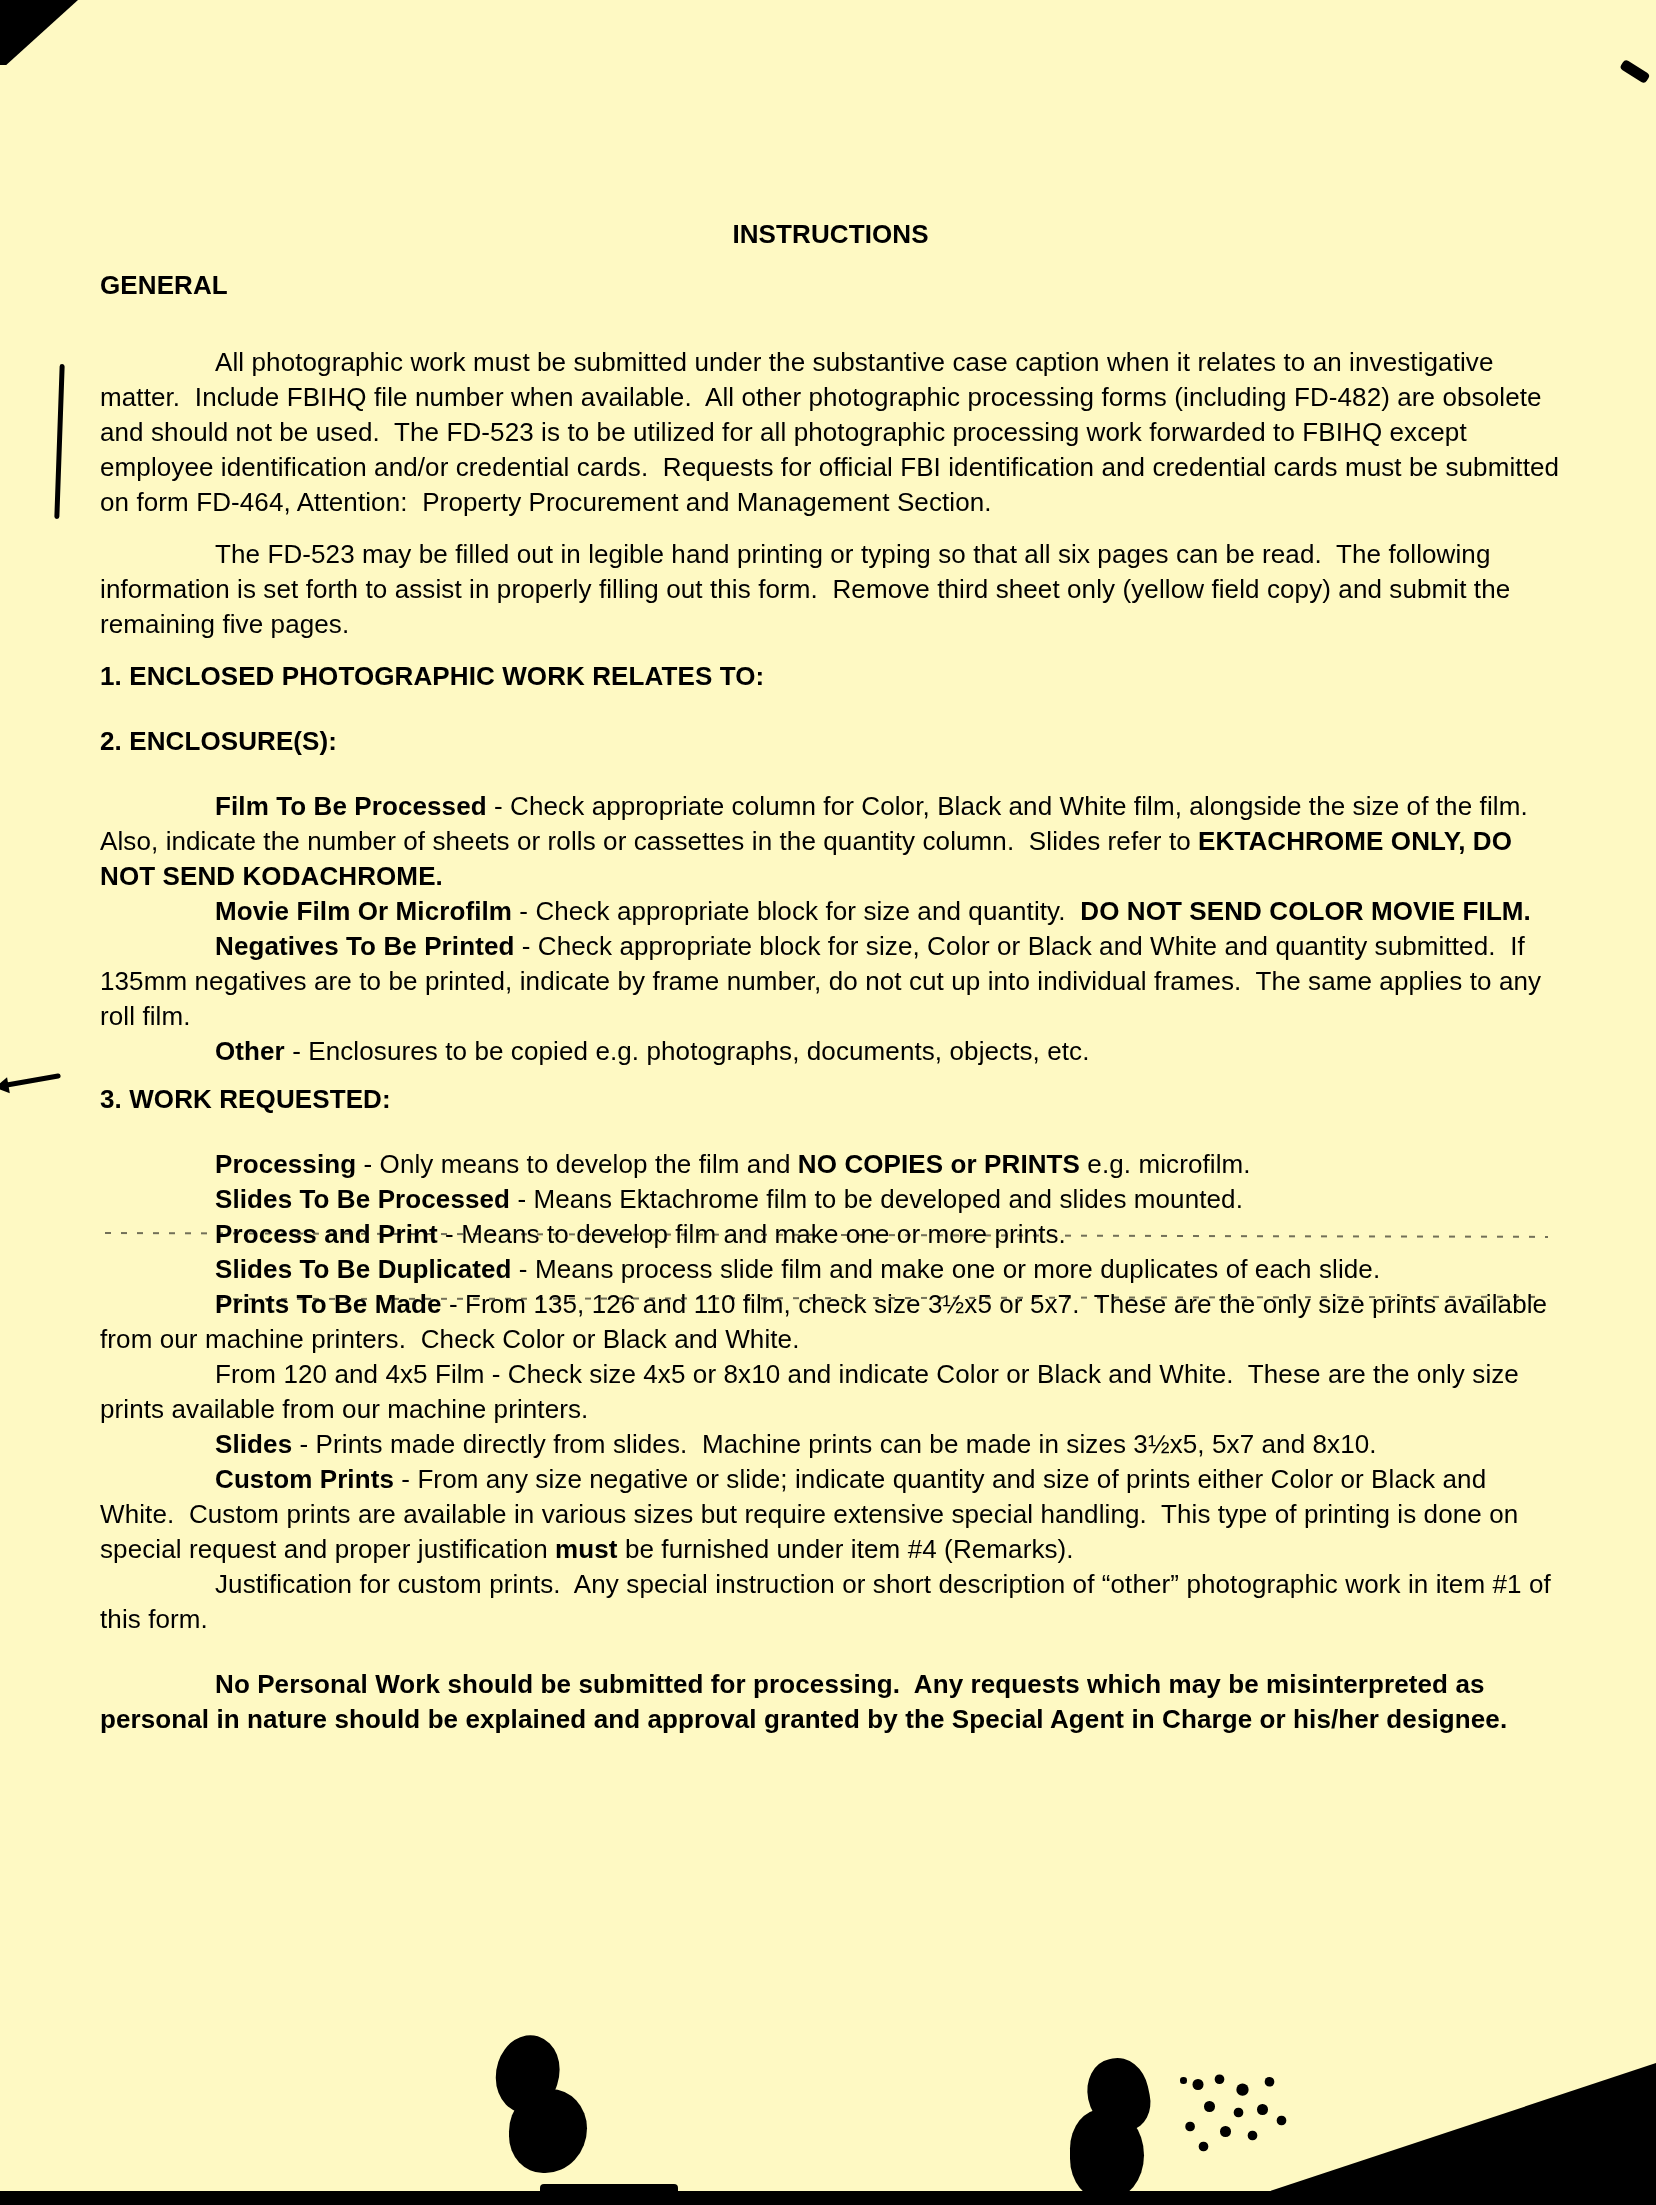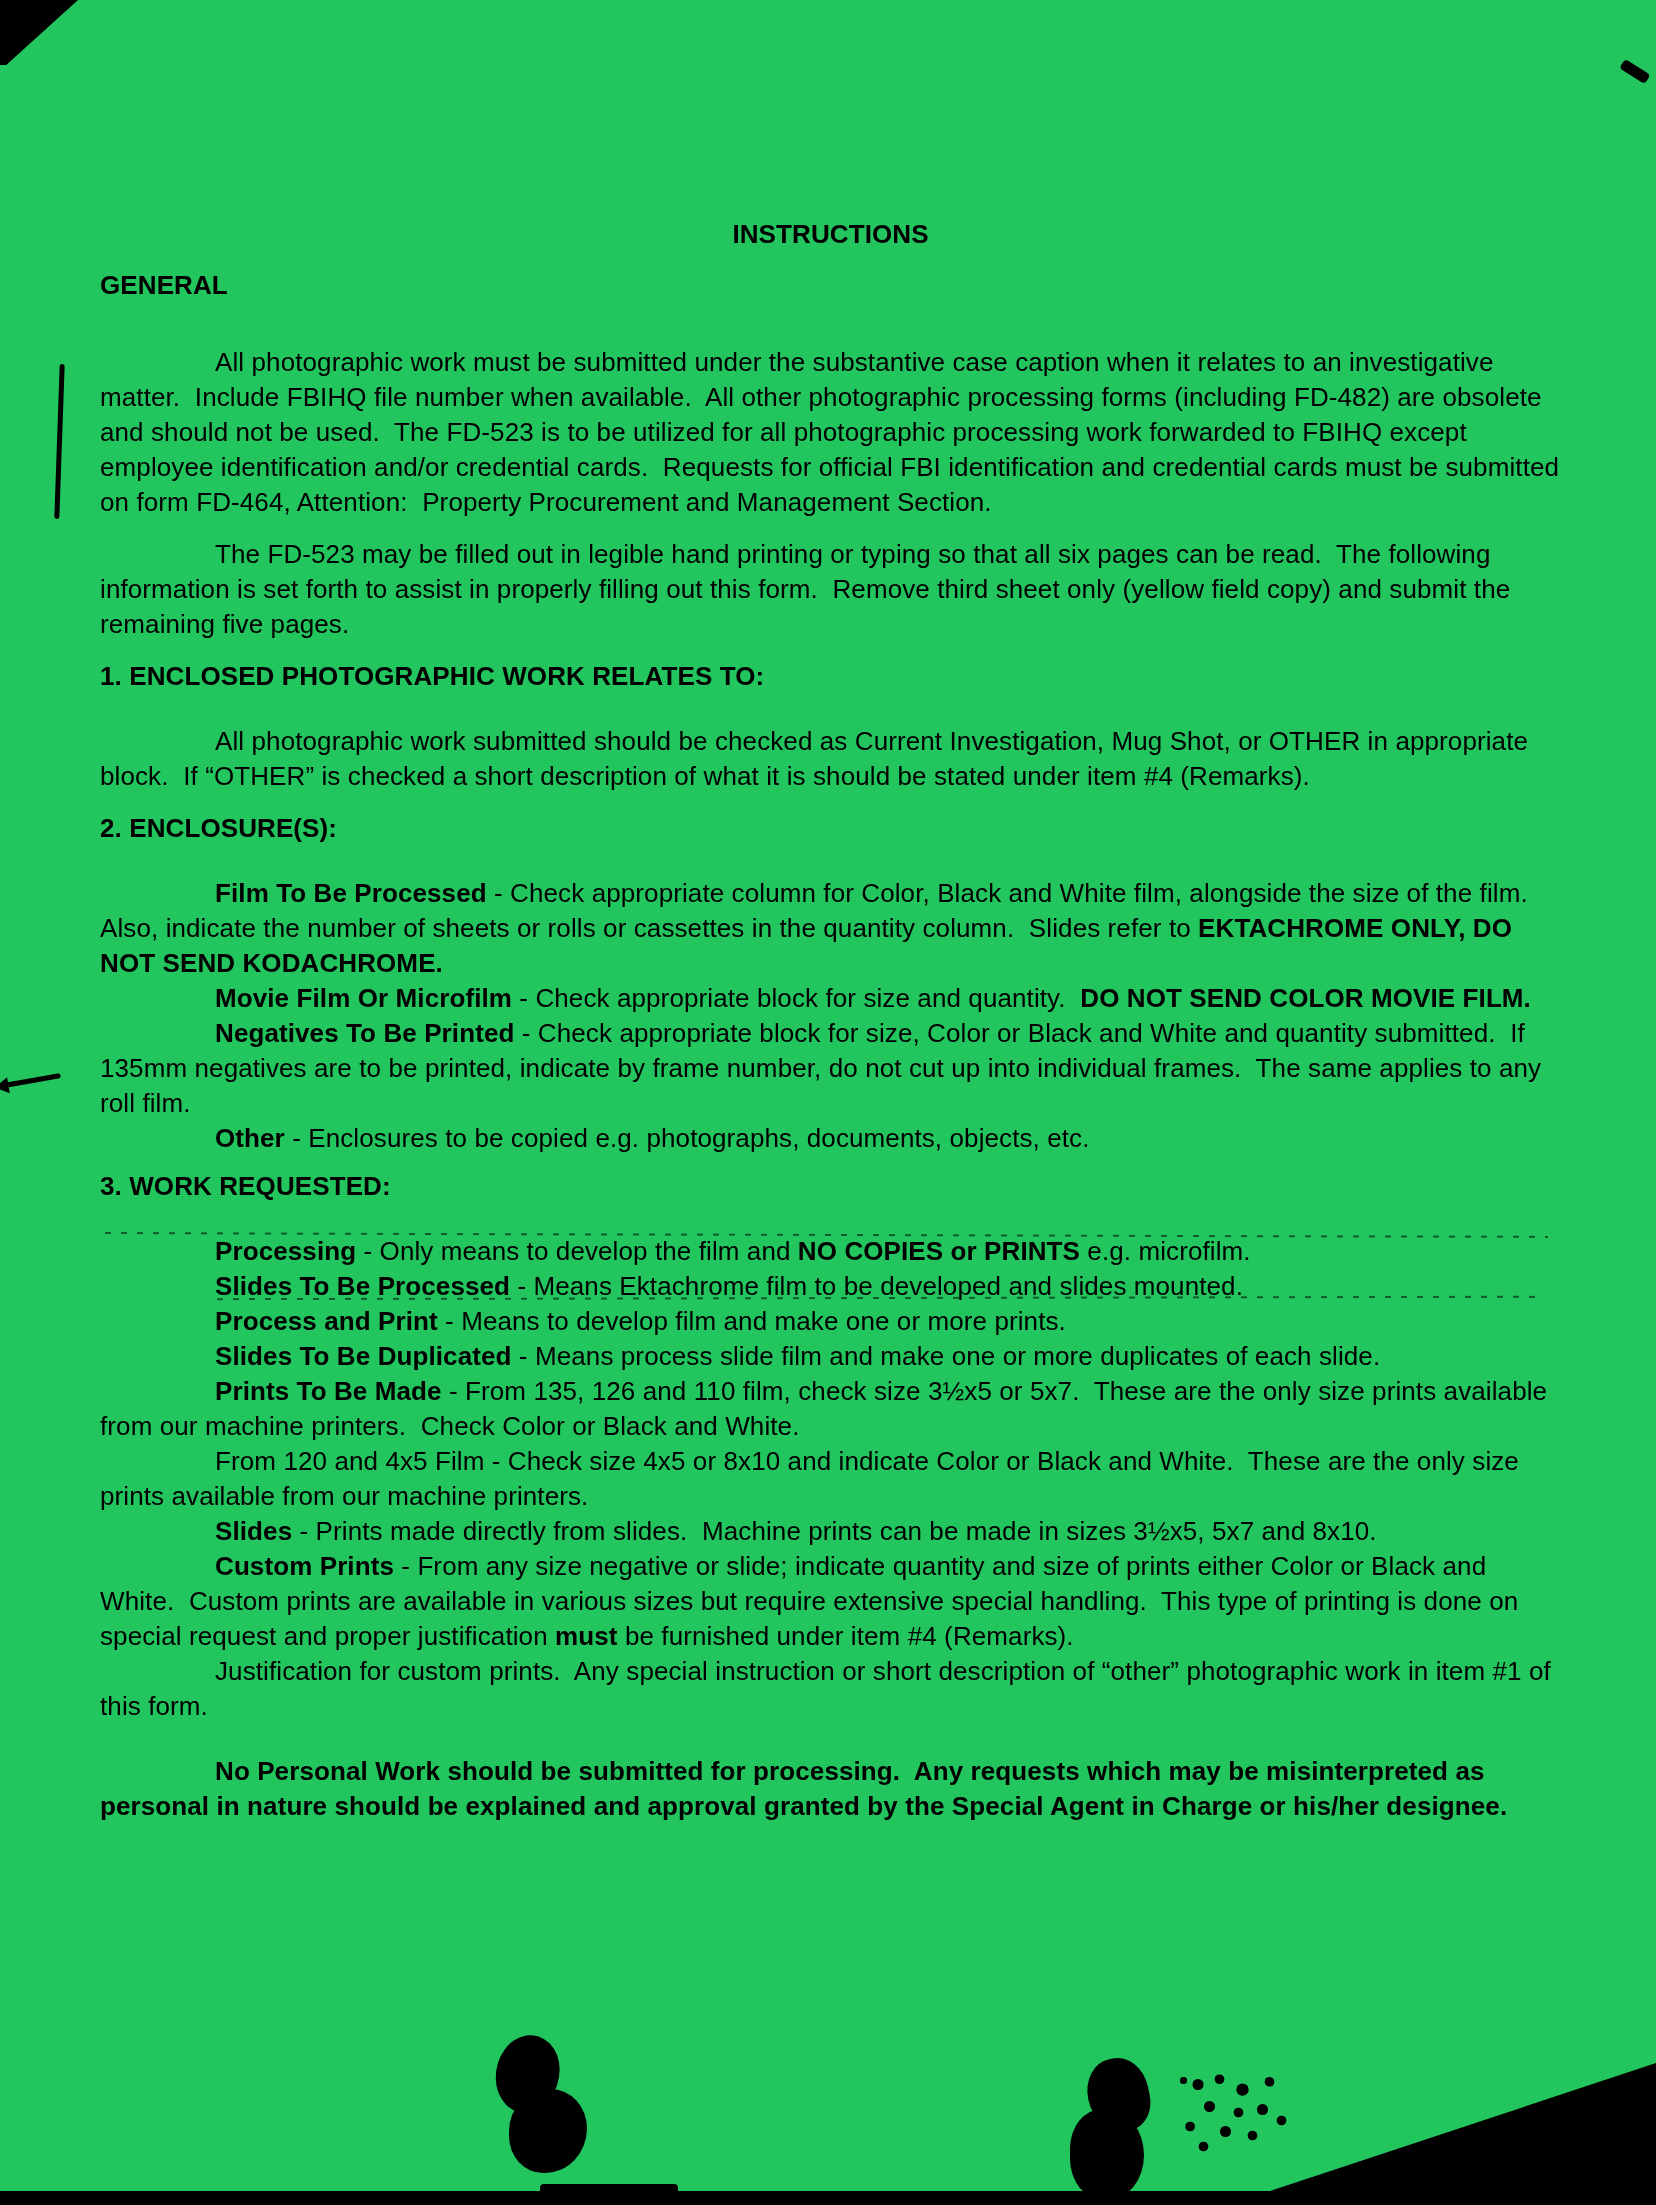--- a/index.html
+++ b/index.html
@@ -1,19 +1,19 @@
 <!DOCTYPE html>
 <html style="font-size:10.5px"><head>
 <meta charset="utf-8">
 <style>
   html,body{margin:0;padding:0;background:#e8e8e8;}
   .page{
     position:relative;
     width:1656px;height:2205px;
-    background:#22c55e;
+    background:#fef9c3;
     overflow:hidden;
     font-family:"Liberation Sans", sans-serif;
     color:#000;
   }
   .content{
     position:absolute;
     left:100px;top:217px;
     width:1461px;
     font-size:26px;
     line-height:35px;
@@ -84,21 +84,20 @@
 
   <div class="content">
 
     <div class="doc-title">INSTRUCTIONS</div>
 
     <div class="heading first">GENERAL</div>
     <p class="para"><span>All photographic work must be submitted under the substantive case caption when it relates to an investigative matter.  Include FBIHQ file number when available.  All other photographic processing forms (including FD-482) are obsolete and should not be used.  The FD-523 is to be utilized for all photographic processing work forwarded to FBIHQ except employee identification and/or credential cards.  Requests for official FBI identification and credential cards must be submitted on form FD-464, Attention:  Property Procurement and Management Section.</span></p>
     <p class="para"><span>The FD-523 may be filled out in legible hand printing or typing so that all six pages can be read.  The following information is set forth to assist in properly filling out this form.  Remove third sheet only (yellow field copy) and submit the remaining five pages.</span></p>
 
     <div class="heading">1.  ENCLOSED PHOTOGRAPHIC WORK RELATES TO:</div>
-    <p class="para"><span>All photographic work submitted should be checked as Current Investigation, Mug Shot, or OTHER in appropriate block.  If “OTHER” is checked a short description of what it is should be stated under item #4 (Remarks).</span></p>
 
     <div class="heading">2.  ENCLOSURE(S):</div>
     <p class="para tight"><span class="b">Film To Be Processed</span><span> - Check appropriate column for Color, Black and White film, alongside the size of the film.  Also, indicate the number of sheets or rolls or cassettes in the quantity column.  Slides refer to </span><span class="b">EKTACHROME ONLY, DO NOT SEND KODACHROME.</span></p>
     <p class="para tight"><span class="b">Movie Film Or Microfilm</span><span> - Check appropriate block for size and quantity.  </span><span class="b">DO NOT SEND COLOR MOVIE FILM.</span></p>
     <p class="para tight"><span class="b">Negatives To Be Printed</span><span> - Check appropriate block for size, Color or Black and White and quantity submitted.  If 135mm negatives are to be printed, indicate by frame number, do not cut up into individual frames.  The same applies to any roll film.</span></p>
     <p class="para tight"><span class="b">Other</span><span> - Enclosures to be copied e.g. photographs, documents, objects, etc.</span></p>
 
     <div class="heading">3.  WORK REQUESTED:</div>
     <p class="para tight"><span class="b">Processing</span><span> - Only means to develop the film and </span><span class="b">NO COPIES or PRINTS</span><span> e.g. microfilm.</span></p>
     <p class="para tight"><span class="b">Slides To Be Processed</span><span> - Means Ektachrome film to be developed and slides mounted.</span></p>

